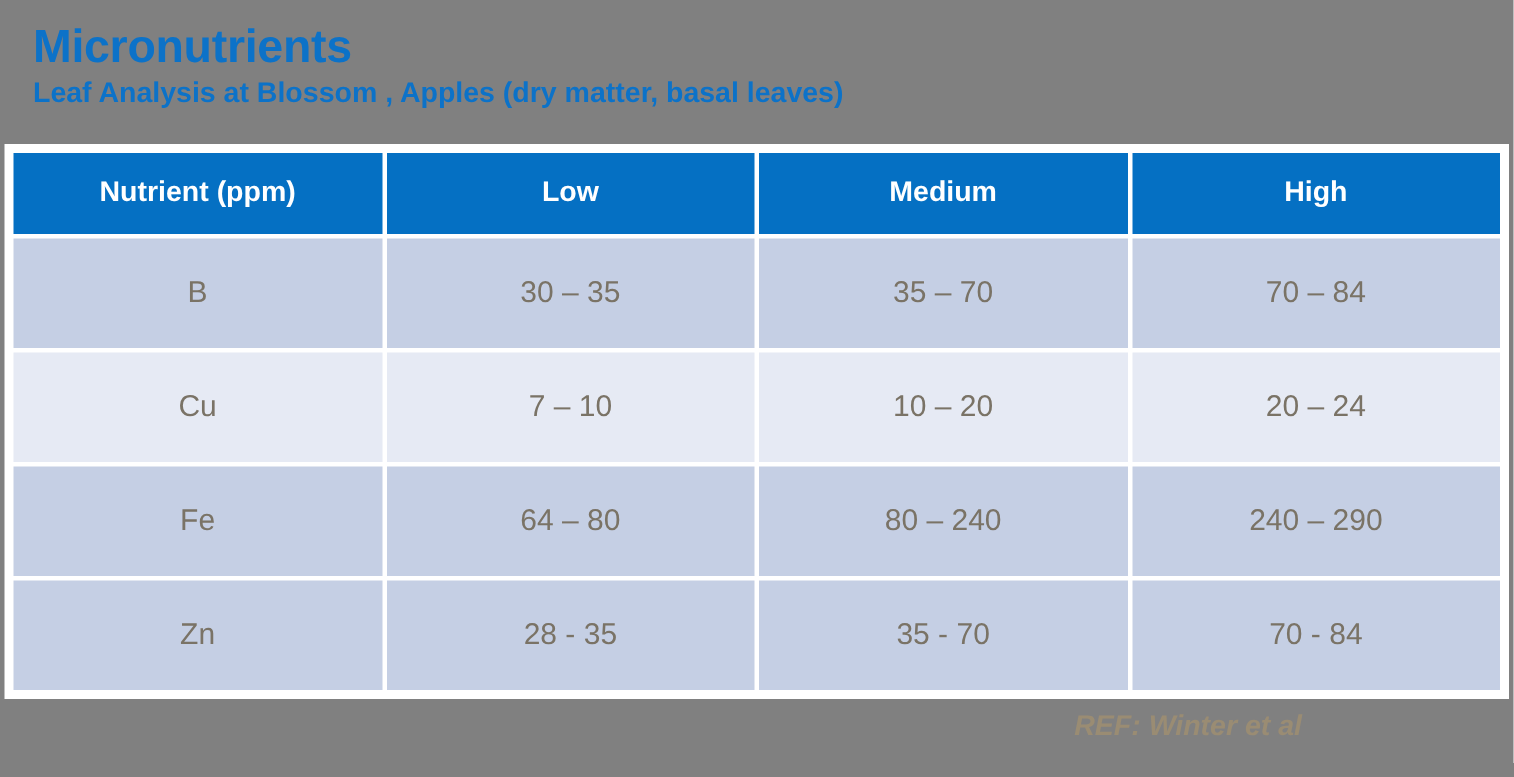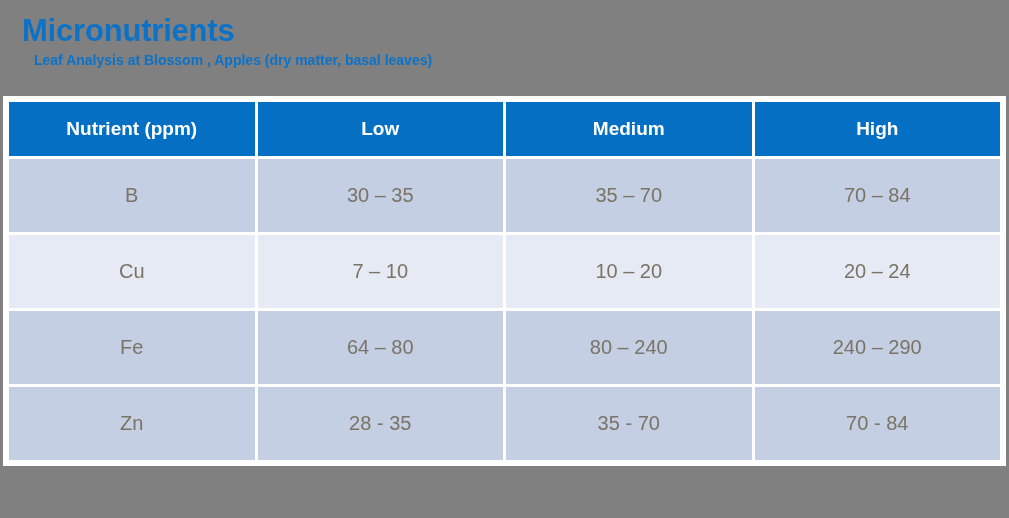--- a/index.html
+++ b/index.html
@@ -27,27 +27,26 @@
   }
   .slide-title {
     font-size: 31px;
     font-weight: bold;
     color: #0C72C8;
     line-height: 1.08;
     letter-spacing: -0.2px;
     white-space: nowrap;
   }
   .slide-subtitle {
-    font-size: 14px;
+    font-size: 19px;
     font-weight: bold;
     color: #0C72C8;
     line-height: 1.1;
     margin-top: 6px;
     white-space: nowrap;
-    margin-left: 12px;
   }
   .table-frame {
     position: absolute;
     left: 3px;
     top: 96px;
     width: 1003px;
     height: 370px;
     background: #FFFFFF;
     box-sizing: border-box;
     padding: 3px;
@@ -139,14 +138,15 @@
         <tr class="row-shade-dark">
           <td>Zn</td>
           <td>28 - 35</td>
           <td>35 - 70</td>
           <td>70 - 84</td>
         </tr>
       </tbody>
     </table>
   </div>
 
+  <div class="ref-note">REF: Winter et al</div>
 
 </div>
 
 </body></html>

